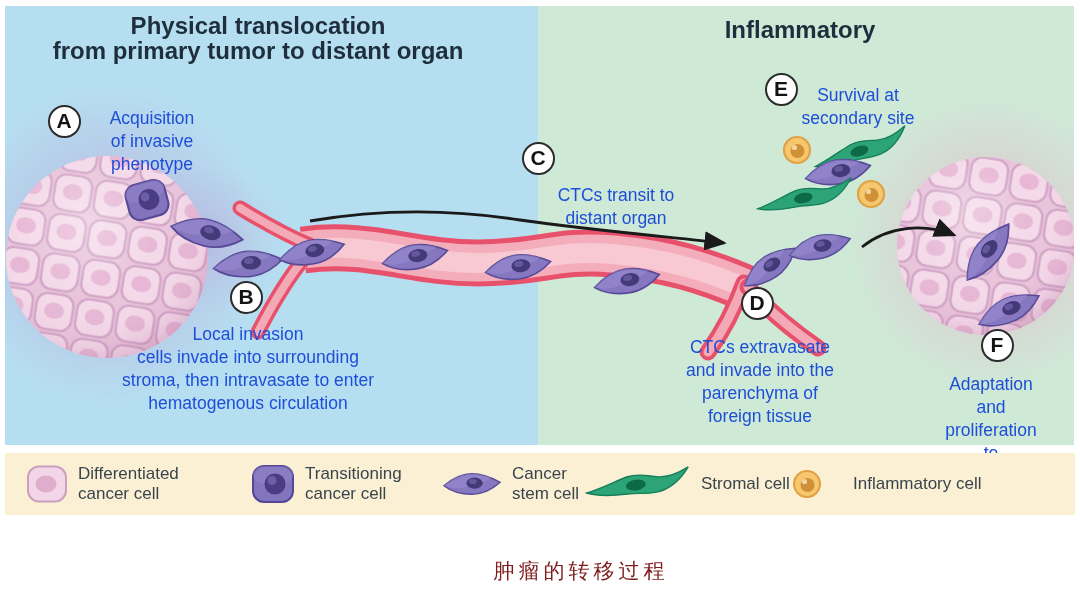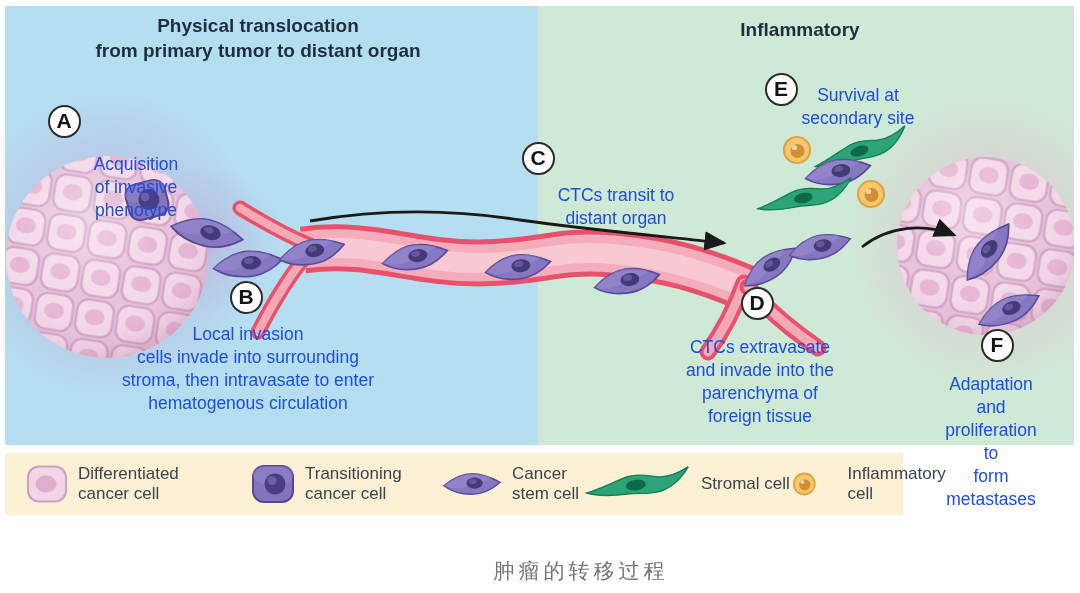--- a/index.html
+++ b/index.html
@@ -6,40 +6,40 @@
   .stage{
     position:relative;width:1080px;height:593px;background:#ffffff;
     font-family:"Liberation Sans",sans-serif;overflow:hidden;
   }
   .panel{position:absolute;top:6px;height:439px;}
   .panel.blue{left:5px;width:533px;background:#b6def1;}
   .panel.green{left:538px;width:536px;background:#cfe9d7;}
   .art{position:absolute;left:0;top:0;}
   .panel-title{
     position:absolute;transform:translateX(-50%);
-    font-weight:bold;font-size:19px;line-height:25px;color:#1e2e3c;
+    font-weight:bold;font-size:24px;line-height:25px;color:#1e2e3c;
     text-align:center;white-space:pre-line;
   }
   .step-text{
     position:absolute;transform:translateX(-50%);
     font-size:17.5px;line-height:23px;color:#1d4ed8;
     text-align:center;white-space:pre-line;
   }
   .badge{
     position:absolute;width:33px;height:33px;border-radius:50%;
     background:#ffffff;border:2.5px solid #2b2b2b;box-sizing:border-box;
     color:#141414;font-weight:bold;font-size:21px;
     display:flex;align-items:center;justify-content:center;
   }
-  .legend{position:absolute;left:5px;top:453px;width:898px;height:62px;background:#fbf0d3;}
+  .legend{position:absolute;left:5px;top:453px;width:1070px;height:62px;background:#fbf0d3;}
   .legend-item{position:absolute;top:0;height:62px;display:flex;align-items:center;gap:11px;}
   .legend-label{font-size:17px;line-height:20.5px;color:#39454e;white-space:pre-line;}
   .caption{
     position:absolute;left:581px;top:557px;transform:translateX(-50%);
-    font-size:21px;letter-spacing:4px;color:#737373;white-space:nowrap;
+    font-size:21px;letter-spacing:4px;color:#7f1d1d;white-space:nowrap;
   }
 </style>
 </head>
 <body>
 
 <div class="stage">
 
   <div class="panel blue"></div>
   <div class="panel green"></div>
 
@@ -166,21 +166,21 @@
 from primary tumor to distant organ</div>
   <div class="panel-title" style="left:800px;top:17px;">Inflammatory</div>
 
   <div class="badge" style="left:47.5px;top:104.5px;">A</div>
   <div class="badge" style="left:229.5px;top:280.5px;">B</div>
   <div class="badge" style="left:521.5px;top:141.5px;">C</div>
   <div class="badge" style="left:740.5px;top:286.5px;">D</div>
   <div class="badge" style="left:764.5px;top:72.5px;">E</div>
   <div class="badge" style="left:980.5px;top:328.5px;">F</div>
 
-  <div class="step-text" style="left:136px;top:107px;margin-top:46px;">Acquisition
+  <div class="step-text" style="left:152px;top:107px;">Acquisition
 of invasive
 phenotype</div>
   <div class="step-text" style="left:248px;top:323px;">Local invasion
 cells invade into surrounding
 stroma, then intravasate to enter
 hematogenous circulation</div>
   <div class="step-text" style="left:616px;top:184px;">CTCs transit to
 distant organ</div>
   <div class="step-text" style="left:760px;top:336px;">CTCs extravasate
 and invade into the

